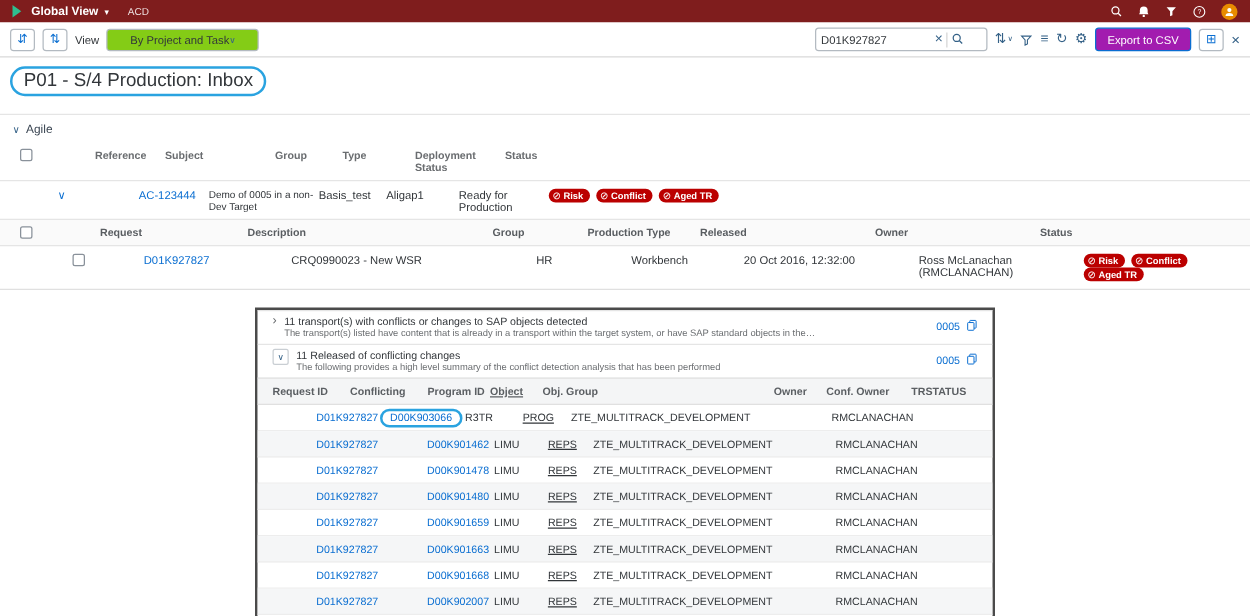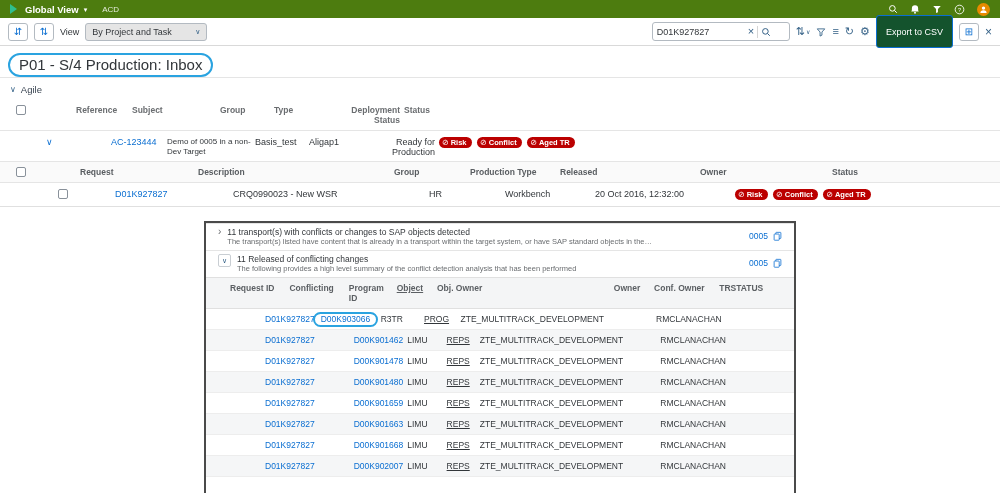--- a/index.html
+++ b/index.html
@@ -1,20 +1,20 @@
 <!DOCTYPE html>
 <html><head>
 <meta charset="utf-8">
 <style>
   * { box-sizing: border-box; margin: 0; padding: 0; }
   html,body { width:1000px; height:493px; overflow:hidden; background:#fff;
     font-family:"Liberation Sans", sans-serif; color:#32363a; }
 
   
-  .shell { height:18px; background:#4d7c0f; color:#fff; display:flex;
+  .shell { height:18px; background:#7f1d1d; color:#fff; display:flex;
     align-items:center; justify-content:space-between; padding:0 10px; }
   .shell-left { display:flex; align-items:center; gap:5px; }
   .logo { width:0; height:0; border-left:7px solid #2fbf8f;
     border-top:5px solid transparent; border-bottom:5px solid transparent; }
   .shell-title { font-size:9.5px; font-weight:bold; margin-left:3px; }
   .shell-caret { font-size:7px; margin-top:1px; }
   .shell-env { font-size:8px; opacity:.85; margin-left:10px; }
   .shell-right { display:flex; align-items:center; gap:12px; }
   .shell-right svg { display:block; }
   .avatar { width:13px; height:13px; border-radius:50%; background:#e88b00;
@@ -22,54 +22,54 @@
 
   
   .toolbar { height:28px; border-bottom:1px solid #d9d9d9; display:flex;
     align-items:center; justify-content:space-between; padding:0 8px; background:#fff; }
   .tb-left, .tb-right { display:flex; align-items:center; gap:6px; }
   .tb-iconbtn { height:18px; min-width:20px; border:1px solid #b3bac1; border-radius:3px;
     background:#fff; color:#0a6ed1; font-size:10px; line-height:16px; text-align:center;
     padding:0 3px; cursor:pointer; display:inline-flex; align-items:center; justify-content:center; }
   .tb-label { font-size:9px; }
   .tb-select { height:18px; width:122px; border:1px solid #b3bac1; border-radius:3px;
-    font-size:9px; display:flex; align-items:center; justify-content:space-between;
-    padding:0 6px; background:#e5e5e5; cursor:pointer; }
+    font-size:9px; display:flex; align-items:center; justify-content:center;
+    padding:0 6px; background:#84cc16; cursor:pointer; }
   .tb-select .caret { font-size:7px; color:#346187; }
   .tb-search { height:19px; width:138px; border:1px solid #b3bac1; border-radius:3px;
     display:flex; align-items:center; padding:0 4px; gap:3px; background:#fff; }
   .tb-search input { border:none; outline:none; font-size:9px; width:88px;
     font-family:"Liberation Sans", sans-serif; color:#32363a; }
   .tb-search .clear { font-size:11px; color:#346187; cursor:pointer; line-height:1; }
   .tb-search .sep { width:1px; height:12px; background:#d5d5d5; }
   .tb-ic { font-size:11px; color:#346187; cursor:pointer; line-height:1;
     display:inline-flex; align-items:center; }
   .tb-ic .mini-caret { font-size:6px; margin-left:1px; }
-  .btn-primary { background:#14532d; border:1px solid #0a6ed1; color:#fff;
-    font-size:9px; height:33px; padding:0 9px; border-radius:3px; cursor:pointer;
+  .btn-primary { background:#a21caf; border:1px solid #0a6ed1; color:#fff;
+    font-size:9px; height:19px; padding:0 9px; border-radius:3px; cursor:pointer;
     font-family:"Liberation Sans", sans-serif; }
 
   
-  .title-row { padding:7px 8px 0; border-bottom:1px solid #e5e5e5; }
+  .title-row { padding:7px 8px 14px; border-bottom:1px solid #e5e5e5; }
   .page-title { display:inline-block; font-size:15px; font-weight:400; color:#32363a;
     border:2px solid #2aa3e0; border-radius:13px; padding:1px 9px 2px; }
   .section-row { padding:6px 10px 5px; font-size:9.5px; color:#3a4552; display:flex;
     align-items:center; gap:5px; cursor:pointer; }
   .section-row .chev { color:#346187; font-size:8px; }
 
   
   .trow { display:flex; align-items:flex-start; }
   .mc, .sc { padding:0 4px 0 0; }
   .mc-cb { width:46px; display:flex; justify-content:center; }
   .mc-exp { width:30px; text-align:left; }
   .mc-ref { width:56px; }
   .mc-subj { width:88px; }
   .mc-group { width:54px; }
   .mc-type { width:58px; }
-  .mc-dep { width:72px;text-align:right; }
+  .mc-dep { width:72px; }
   .mc-status { flex:1; }
   .mt-header { font-size:8.5px; font-weight:bold; color:#6a6d70; padding:5px 0;
     border-bottom:1px solid #e5e5e5; }
   .mt-row { font-size:9px; padding:6px 0 4px; }
   .mt-row .mc-subj { font-size:8px; color:#32363a; line-height:1.25; }
   .chev-blue { color:#0a6ed1; font-size:9px; cursor:pointer; }
 
   .sc-cb1 { width:46px; display:flex; justify-content:center; }
   .sc-cb2 { width:34px; display:flex; justify-content:flex-start; padding-left:12px; }
   .sc-req { width:118px; }
@@ -100,21 +100,21 @@
   .notice .chev-r { color:#6a6d70; font-size:10px; line-height:10px; cursor:pointer; }
   .notice .chev-box { border:1px solid #c9ced3; border-radius:2px; width:13px; height:13px;
     font-size:7px; color:#346187; display:flex; align-items:center; justify-content:center;
     cursor:pointer; flex:none; }
   .nt-title { font-size:8.5px; color:#32363a; }
   .nt-desc { font-size:7.5px; color:#6a6d70; max-width:430px; white-space:nowrap;
     overflow:hidden; text-overflow:ellipsis; }
   .notice-right { margin-left:auto; display:flex; align-items:center; gap:5px; }
   .notice-right .link { font-size:8.5px; }
 
-  .ar-head, .ar-row { display:flex; padding:0 24px; }
+  .ar-head, .ar-row { display:flex; padding:0 12px; }
   .ar-head { background:#f4f5f6; border-top:1px solid #e0e0e0; border-bottom:1px solid #e0e0e0;
     font-size:8.5px; color:#5b5f63; font-weight:bold; }
   .ar-head span, .ar-row span.c { padding:5px 4px 5px 0; }
   .ar-row { font-size:8.5px; border-bottom:1px solid #ededed; }
   .ar-row:nth-child(even) { background:#f5f6f7; }
   .c0 { width:62px; } .c1 { width:62px; } .c2 { width:50px; } .c3 { width:42px;text-decoration:underline; }
   .c4 { width:185px; } .c5 { width:42px; } .c6 { width:68px; } .c7 { width:53px; }
   .annotated-cell { display:inline-block; border:2px solid #2aa3e0; border-radius:10px;
     padding:0 6px 1px; margin:-2px 0 -3px -6px; }
 </style>
@@ -262,20 +262,21 @@
 <div class="trow st-row">
   <span class="sc sc-cb1"></span>
   <span class="sc sc-cb2">
       <span class="checkbox"></span>
     </span>
   <span class="sc sc-req link">D01K927827</span>
   <span class="sc sc-desc">CRQ0990023 - New WSR</span>
   <span class="sc sc-group">HR</span>
   <span class="sc sc-ttype">Workbench</span>
   <span class="sc sc-rel">20 Oct 2016, 12:32:00</span>
+  <span class="sc sc-owner">Ross McLanachan (RMCLANACHAN)</span>
   <span class="sc sc-status">
     <span class="badge">
         <span class="badge-ic">⊘</span>
         <span>Risk</span>
       </span>
     <span class="badge">
         <span class="badge-ic">⊘</span>
         <span>Conflict</span>
       </span>
     <span class="badge">
@@ -315,21 +316,21 @@
             <rect x="2" y="4.5" width="9" height="11" rx="1" fill="#fff" stroke="#0a6ed1" stroke-width="1.4"></rect>
           </svg></span>
     </div>
   </div>
 
   <div class="ar-head">
     <span class="c0">Request ID</span>
     <span class="c1">Conflicting</span>
     <span class="c2">Program ID</span>
     <span class="c3">Object</span>
-    <span class="c4">Obj. Owner</span>
+    <span class="c4">Obj. Group</span>
     <span class="c5">Owner</span>
     <span class="c6">Conf. Owner</span>
     <span class="c7">TRSTATUS</span>
   </div>
 
   <div>
     <div class="ar-row">
       <span class="c c0 link">D01K927827</span>
       <span class="c c1"><span class="link annotated-cell">D00K903066</span></span>
       <span class="c c2">R3TR</span>

